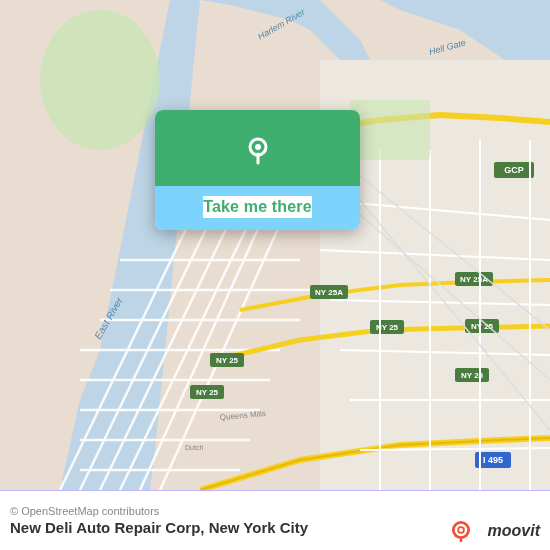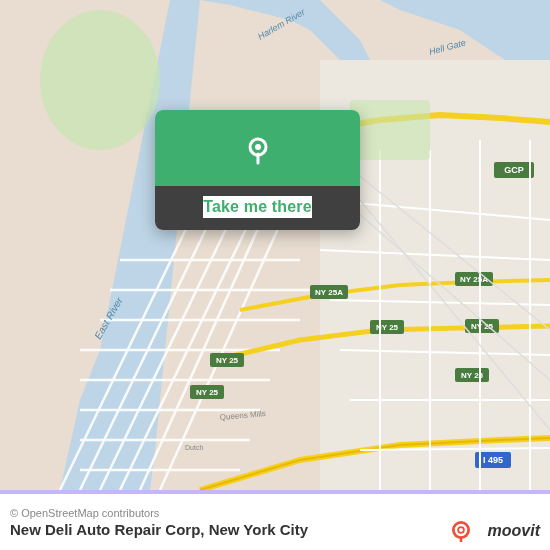--- a/index.html
+++ b/index.html
@@ -49,21 +49,21 @@
       justify-content: center;
     }
 
     #location-pin-icon {
       width: 44px;
       height: 44px;
       margin-bottom: 0px;
     }
 
     #popup-button-area {
-      background: #404040;
+      background: #7dd3fc;
       padding: 10px 16px 12px 16px;
       display: flex;
       align-items: flex-start;
       justify-content: center;
     }
 
     #take-me-there-btn {
       background: #fff;
       border: none;
       color: #3eaf6e;
@@ -71,21 +71,21 @@
       font-weight: 600;
       cursor: pointer;
       padding: 2px 0;
       letter-spacing: 0.01em;
     }
 
     #bottom-bar {
       width: 550px;
       height: 60px;
       background: #fff;
-      border-top: 4px solid #c4b5fd;
+      border-top: 1px solid #c4b5fd;
       display: flex;
       flex-direction: column;
       justify-content: center;
       padding: 0 10px;
     }
 
     #attribution {
       font-size: 11px;
       color: #888;
       margin-bottom: 2px;

